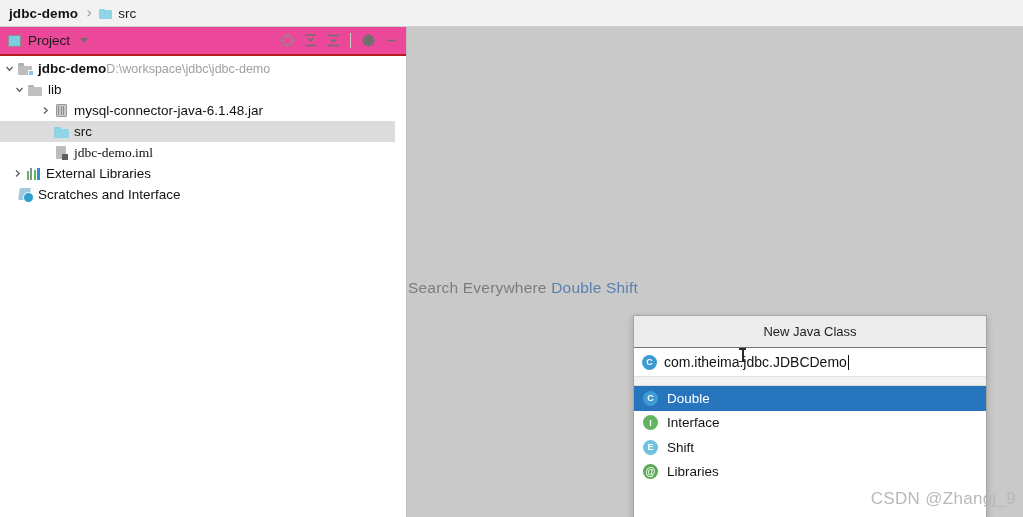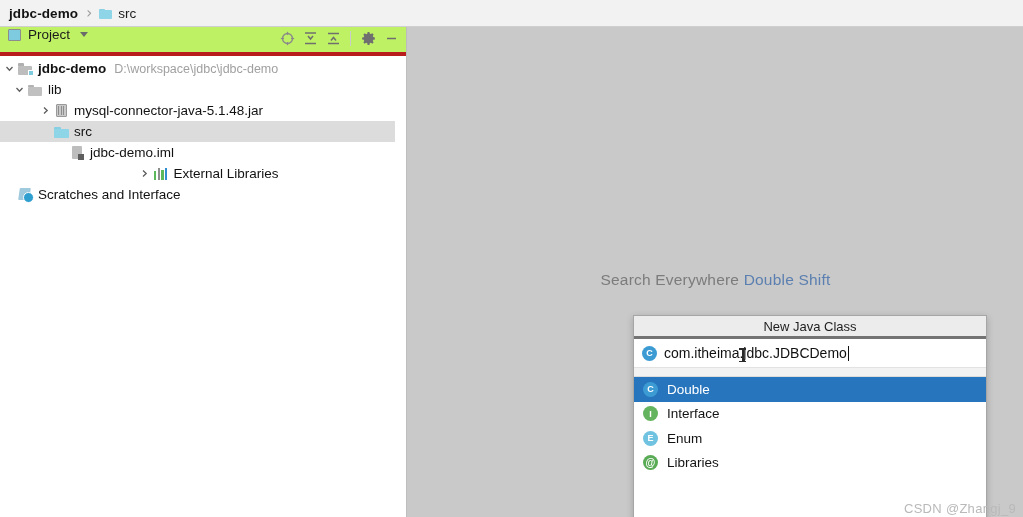--- a/index.html
+++ b/index.html
@@ -42,22 +42,22 @@
   .folder-ic.sm { width: 13px; height: 11px; }
   .folder-ic.sm::before { width: 5.5px; height: 2.5px; }
   .folder-ic.sm::after { top: 2.5px; width: 13px; height: 8.5px; }
 
   
   .toolwin {
     position: absolute; left: 0; top: 27px; width: 407px; height: 490px;
     background: #ffffff; border-right: 1px solid #bdbdbd;
   }
   .toolwin-header {
-    height: 29px; background: #bef264; border-bottom: 4px solid #b91c1c;
-    display: flex; align-items: flex-start; padding: 0 4px 0 8px;
+    height: 29px; background: #ec4899; border-bottom: 2px solid #b91c1c;
+    display: flex; align-items: center; padding: 0 4px 0 8px;
   }
   .tw-title { display: flex; align-items: center; gap: 7px; }
   .tw-proj-ic {
     width: 13px; height: 12px; background: #7ecbe0;
     border: 1.6px solid #8d8d8d; border-radius: 1px;
   }
   .tw-label { font-size: 13.5px; color: #1b1b1b; }
   .caret-down {
     width: 0; height: 0; margin-left: 3px;
     border-left: 4.5px solid transparent; border-right: 4.5px solid transparent;
@@ -78,21 +78,21 @@
   }
   .trow.selected { background: #dcdcdc; }
   .tarrow {
     width: 15px; display: flex; align-items: center; justify-content: center;
     flex: 0 0 auto; color: #5c5c5c;
   }
   .tarrow svg { display: block; }
   .ticon { width: 17px; display: flex; align-items: center; justify-content: center; flex: 0 0 auto; margin-right: 4px; }
   .tlabel { color: #121212; }
   .tlabel.bold { font-weight: bold; }
-  .tpath { color: #a0a0a0; margin-left: 8px; font-size: 12.5px; }
+  .tpath { color: #a0a0a0; font-size: 12.5px; }
 
   
   .mod-ic { position: relative; width: 15px; height: 13px; }
   .mod-ic::before {
     content:""; position:absolute; left:0; top:1px; width:6px; height:3px;
     background:#b0b0b0; border-radius:1px 1px 0 0;
   }
   .mod-ic::after {
     content:""; position:absolute; left:0; top:3.5px; width:14px; height:9px;
     background:#bdbdbd; border-radius:1px;
@@ -141,41 +141,41 @@
     content:""; position:absolute; right:-1px; bottom:-1px; width:9px; height:9px;
     background:#2f9fd0; border:1.5px solid #ffffff; border-radius:50%;
   }
 
   
   .editor {
     position: absolute; left: 408px; top: 27px; right: 0; bottom: 0;
     background: #c9c9c9;
   }
   .hint-line {
-    position: absolute; left: 0; right: 0; top: 244px;
-    text-align: center; font-size: 15.5px; letter-spacing: .2px;
+    position: absolute; left: 0; right: 0; top: 252px;
+    font-size: 15.5px; letter-spacing: .2px;
   }
   .hint-gray { color: #7c7c7c; }
   .hint-blue { color: #5b7fb0; }
 
   
   .tw-scroll {
     position: absolute; right: 0; top: 29px; width: 11px; bottom: 0;
     background: #ffffff;
   }
 
   
   .njc {
     position: absolute; left: 633px; top: 315px; width: 354px; height: 215px;
     background: #ffffff;
     border: 1px solid #a6a6a6;
     box-shadow: 0 2px 7px rgba(0,0,0,.20);
   }
   .njc-title {
-    height: 23px; background: #ececec; border-bottom: 3px solid #737373;
+    height: 32px; background: #ececec; border-bottom: 1px solid #737373;
     display: flex; align-items: center; justify-content: center;
     font-size: 13px; color: #1d1d1d;
   }
   .njc-field {
     position: relative; height: 29px; background: #ffffff;
     display: flex; align-items: center; padding-left: 8px; gap: 7px;
     border-bottom: 1px solid #e2e2e2;
   }
   .njc-input-text { font-size: 14px; color: #111; position: relative; white-space: pre; }
   .caret-bar {
@@ -216,22 +216,22 @@
   .ibeam {
     position: absolute; left: 739px; top: 347px; width: 7px; height: 16px;
     pointer-events: none; z-index: 50;
   }
   .ibeam .stem { position:absolute; left:3px; top:2px; width:1.5px; height:12px; background:#2a2a2a; }
   .ibeam .top  { position:absolute; left:0; top:1px; width:7px; height:1.5px; background:#2a2a2a; }
   .ibeam .bot  { position:absolute; left:0; bottom:1px; width:7px; height:1.5px; background:#2a2a2a; }
 
   
   .watermark {
-    position: absolute; right: 7px; bottom: 1px;
-    font-size: 13px; color: #b9b9b9; letter-spacing: .3px;
+    position: absolute; right: 7px; bottom: 8px;
+    font-size: 17px; color: #b9b9b9; letter-spacing: .3px;
     font-family: "Liberation Sans", sans-serif;
   }
 </style>
 </head>
 <body>
 
 <div id="app">
 
   <div class="breadcrumb-bar">
     <span class="bc-root">jdbc-demo</span>
@@ -321,40 +321,40 @@
 
       <div class="trow" style="padding-left:38px;">
         <span class="tarrow">
           <svg width="9" height="9" viewBox="0 0 9 9">
               <polyline points="3,1.5 6.2,4.5 3,7.5" fill="none" stroke="#5c5c5c" stroke-width="1.3"></polyline>
             </svg>
         </span>
         <span class="ticon">
             <span class="jar-ic"></span>
           </span>
-        <span class="tlabel">mysql-connector-java-5.1.48.jar</span>
+        <span class="tlabel">mysql-connector-java-6.1.48.jar</span>
       </div>
 
       <div class="trow selected" style="padding-left:38px;">
         <span class="tarrow"></span>
         <span class="ticon">
             <span class="folder-ic"></span>
           </span>
         <span class="tlabel">src</span>
       </div>
 
-      <div class="trow" style="padding-left:54px;">
+      <div class="trow" style="padding-left:38px;font-family:Liberation Serif, serif;">
         <span class="tarrow"></span>
         <span class="ticon">
             <span class="iml-ic"></span>
           </span>
         <span class="tlabel">jdbc-demo.iml</span>
       </div>
 
-      <div class="trow" style="padding-left:10px;justify-content:center;">
+      <div class="trow" style="padding-left:10px;">
         <span class="tarrow">
           <svg width="9" height="9" viewBox="0 0 9 9">
               <polyline points="3,1.5 6.2,4.5 3,7.5" fill="none" stroke="#5c5c5c" stroke-width="1.3"></polyline>
             </svg>
         </span>
         <span class="ticon">
           <span class="libs-ic">
               <i></i>
               <i></i>
               <i></i>
@@ -404,21 +404,21 @@
         <span>Double</span>
       </div>
 
       <div class="njc-item">
         <span class="gicon i">I</span>
         <span>Interface</span>
       </div>
 
       <div class="njc-item">
         <span class="gicon e">E</span>
-        <span>Enum</span>
+        <span>Shift</span>
       </div>
 
       <div class="njc-item">
         <span class="gicon at">@</span>
         <span>Libraries</span>
       </div>
 
 
     </div>
   </div>

